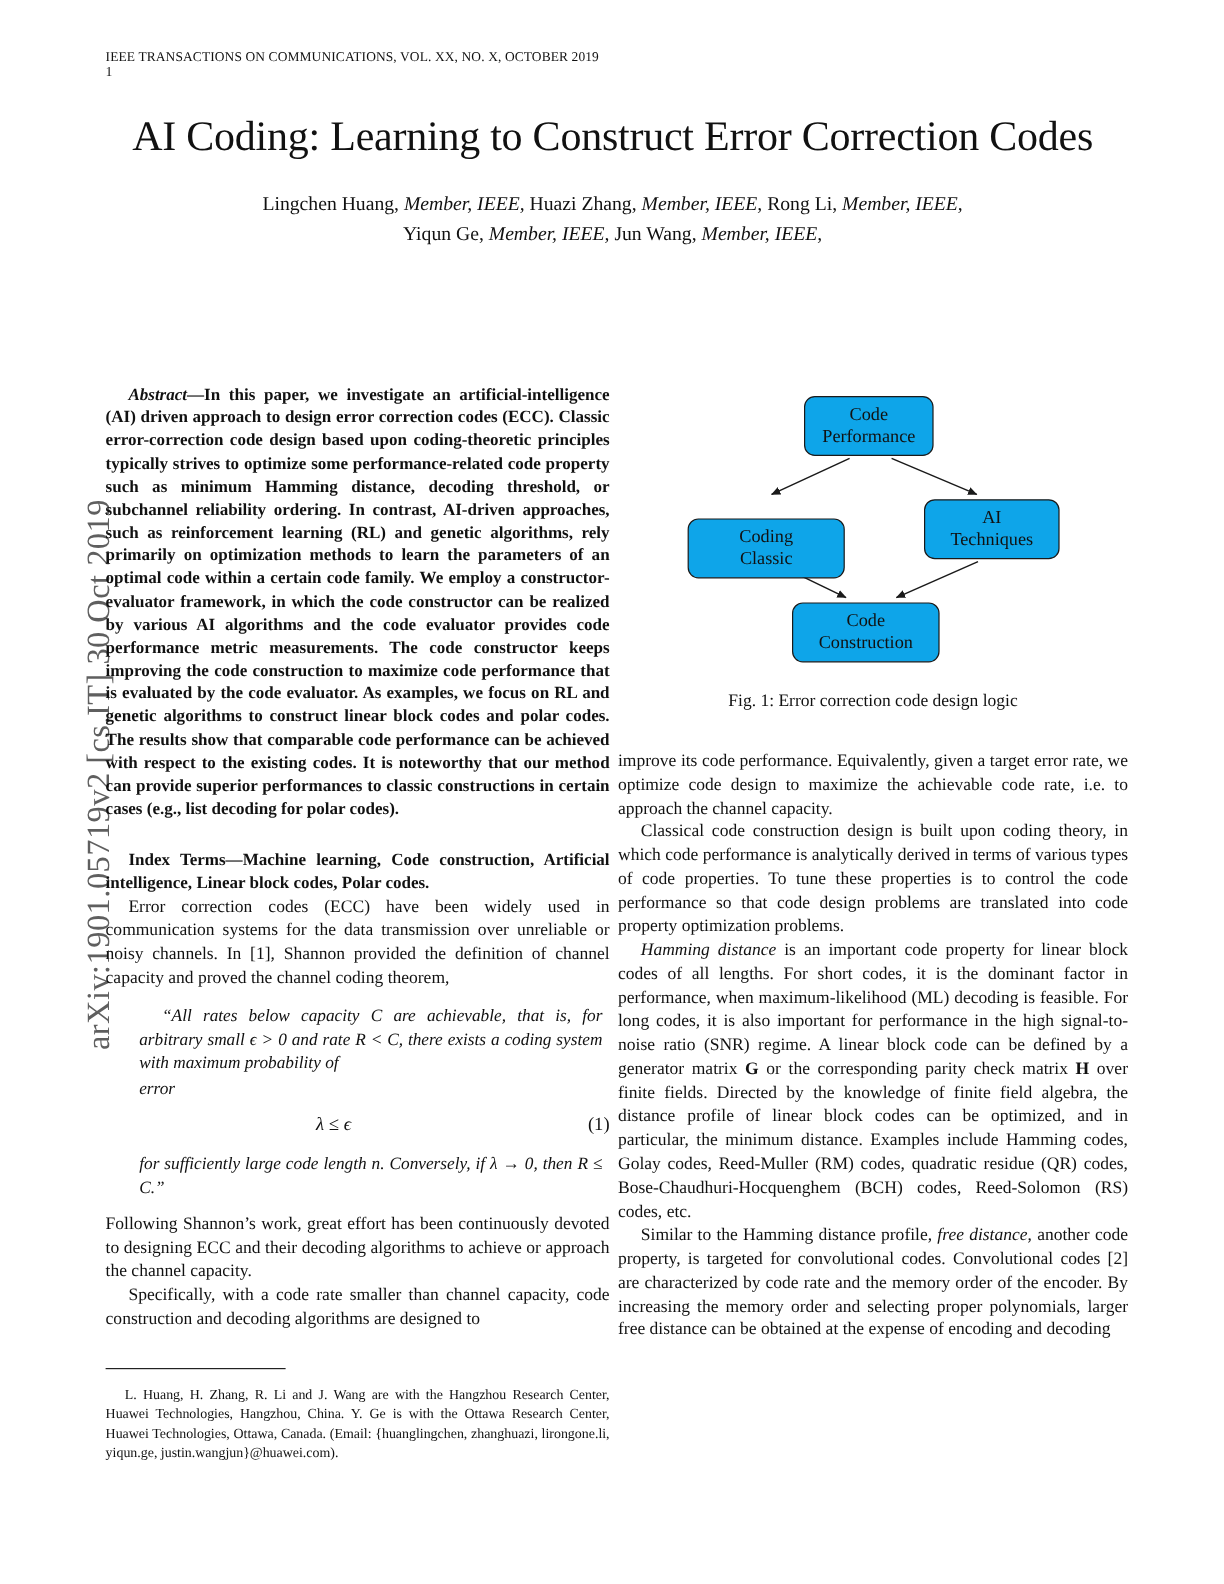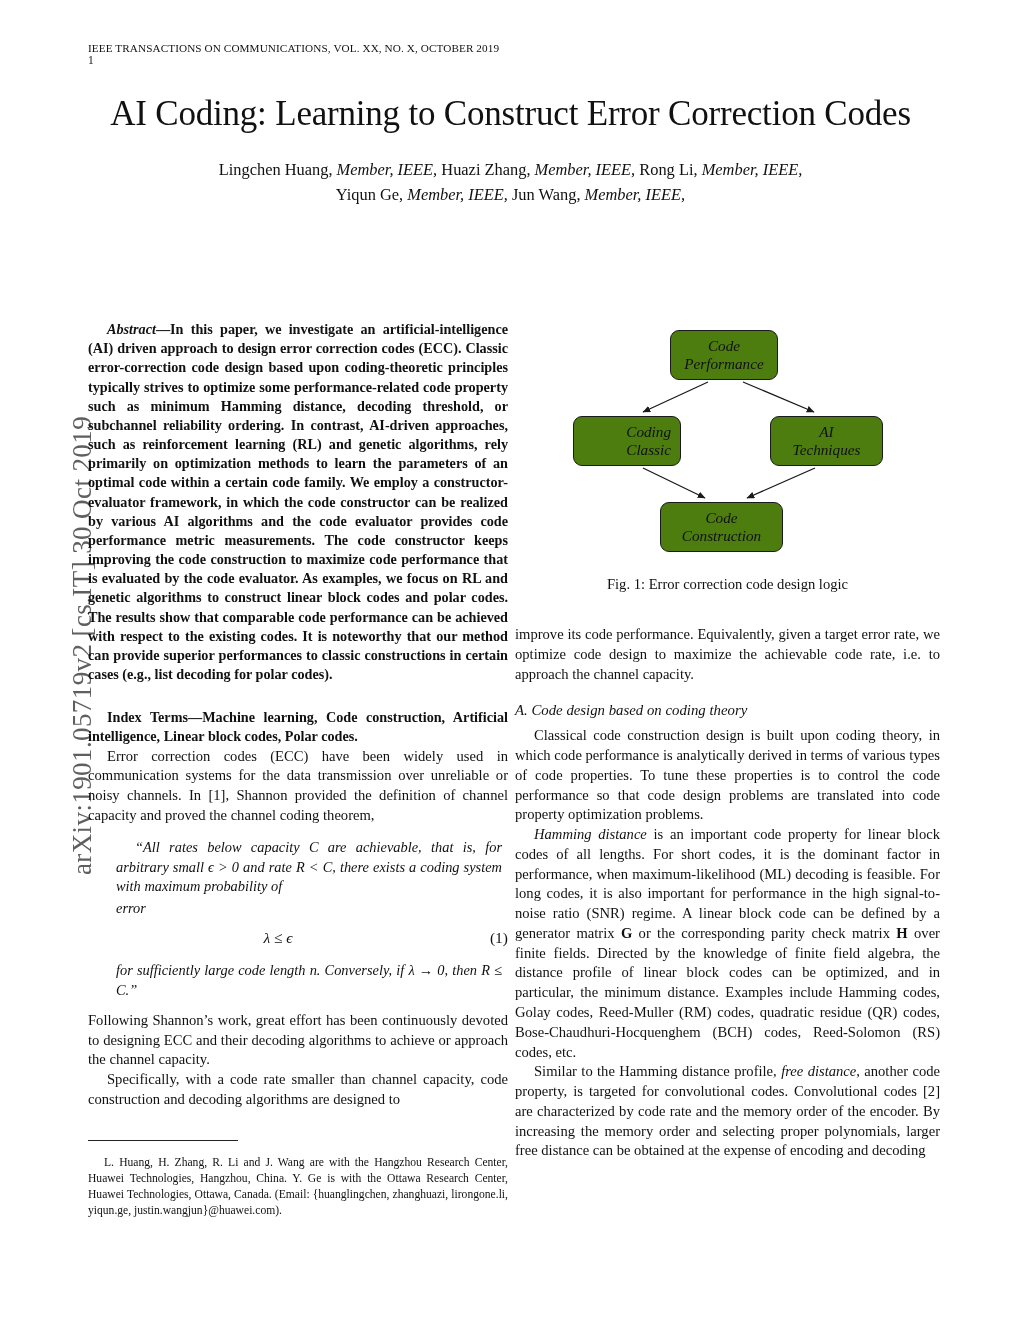--- a/index.html
+++ b/index.html
@@ -181,36 +181,35 @@
   }
   .fig-canvas {
     position: relative;
     width: 425px;
     height: 240px;
   }
   .node {
     position: absolute;
     border: 1.4px solid #1a1a1a;
     border-radius: 9px;
-    background: #4d7c0f;
+    background: #0ea5e9;
     display: flex;
     flex-direction: column;
     align-items: center;
     justify-content: center;
     font-size: 15.2px;
     line-height: 1.18;
     text-align: center;
     box-sizing: border-box;
     padding: 3px 9px;
-    font-style: italic;
   }
   .node span { display: block; white-space: nowrap; }
 
   .node-perf    { left: 155px; top: 8px;   width: 108px; height: 50px; }
-  .node-coding  { left: 58px;  top: 94px;  width: 108px; height: 50px; align-items: flex-end; }
+  .node-coding  { left: 58px;  top: 110px;  width: 131px; height: 50px; }
   .node-ai      { left: 255px; top: 94px;  width: 113px; height: 50px; }
   .node-constr  { left: 145px; top: 180px; width: 123px; height: 50px; }
 
   .fig-arrows { position: absolute; left: 0; top: 0; width: 425px; height: 240px; }
 
   .fig-caption {
     margin-top: 14px;
     text-align: center;
     font-size: 14.6px;
   }
@@ -311,24 +310,20 @@
     </div>
   </div>
 
   <div class="fig-caption">Fig. 1: Error correction code design logic</div>
 </div>
 
 <div class="col col-right" style="top:625px;">
 
   <p class="para noindent">improve its code performance. Equivalently, given a target error rate, we optimize code design to maximize the achievable code rate, i.e. to approach the channel capacity.</p>
 
-  <div class="subsection-head">
-    <span>A.</span>
-    <span>Code design based on coding theory</span>
-  </div>
 
   <p class="para">Classical code construction design is built upon coding theory, in which code performance is analytically derived in terms of various types of code properties. To tune these properties is to control the code performance so that code design problems are translated into code property optimization problems.</p>
 
   <p class="para">
     <span class="it">Hamming distance</span><span> is an important code property for linear block codes of all lengths. For short codes, it is the dominant factor in performance, when maximum-likelihood (ML) decoding is feasible. For long codes, it is also important for performance in the high signal-to-noise ratio (SNR) regime. A linear block code can be defined by a generator matrix </span><span class="bf">G</span><span> or the corresponding parity check matrix </span><span class="bf">H</span><span> over finite fields. Directed by the knowledge of finite field algebra, the distance profile of linear block codes can be optimized, and in particular, the minimum distance. Examples include Hamming codes, Golay codes, Reed-Muller (RM) codes, quadratic residue (QR) codes, Bose-Chaudhuri-Hocquenghem (BCH) codes, Reed-Solomon (RS) codes, etc.</span>
   </p>
 
   <p class="para">
     <span>Similar to the Hamming distance profile, </span><span class="it">free distance</span><span>, another code property, is targeted for convolutional codes. Convolutional codes [2] are characterized by code rate and the memory order of the encoder. By increasing the memory order and selecting proper polynomials, larger free distance can be obtained at the expense of encoding and decoding</span>
   </p>

